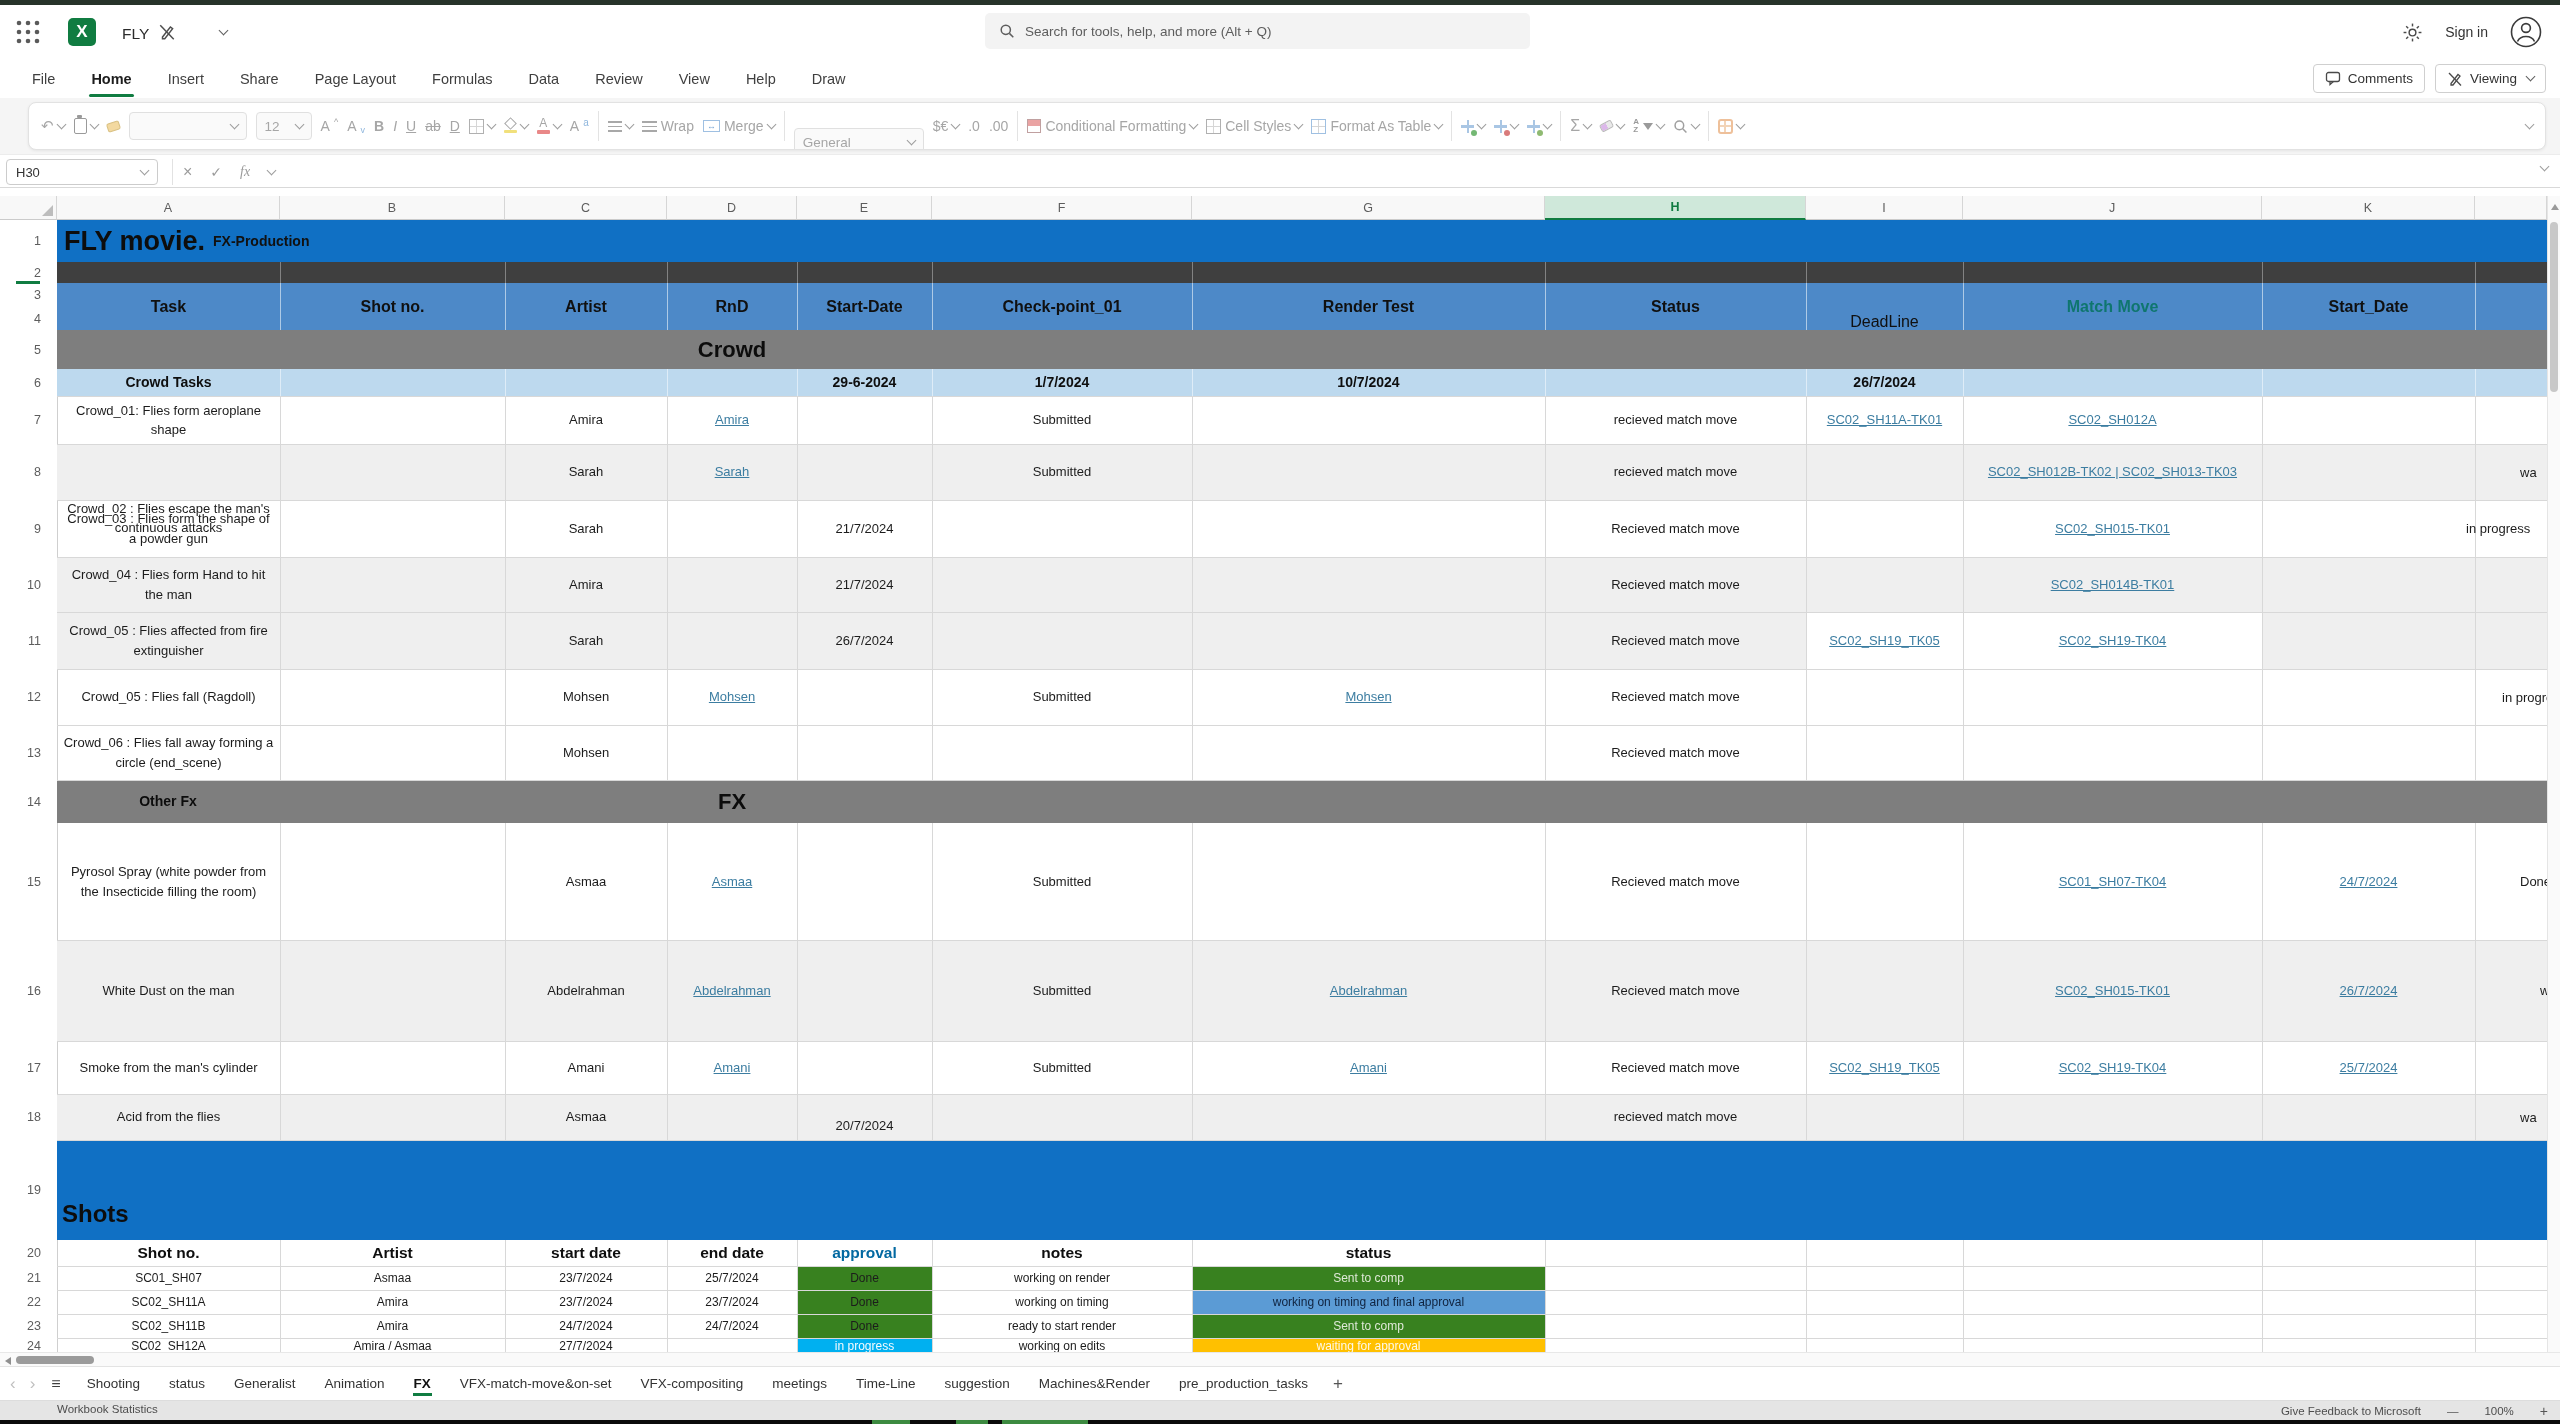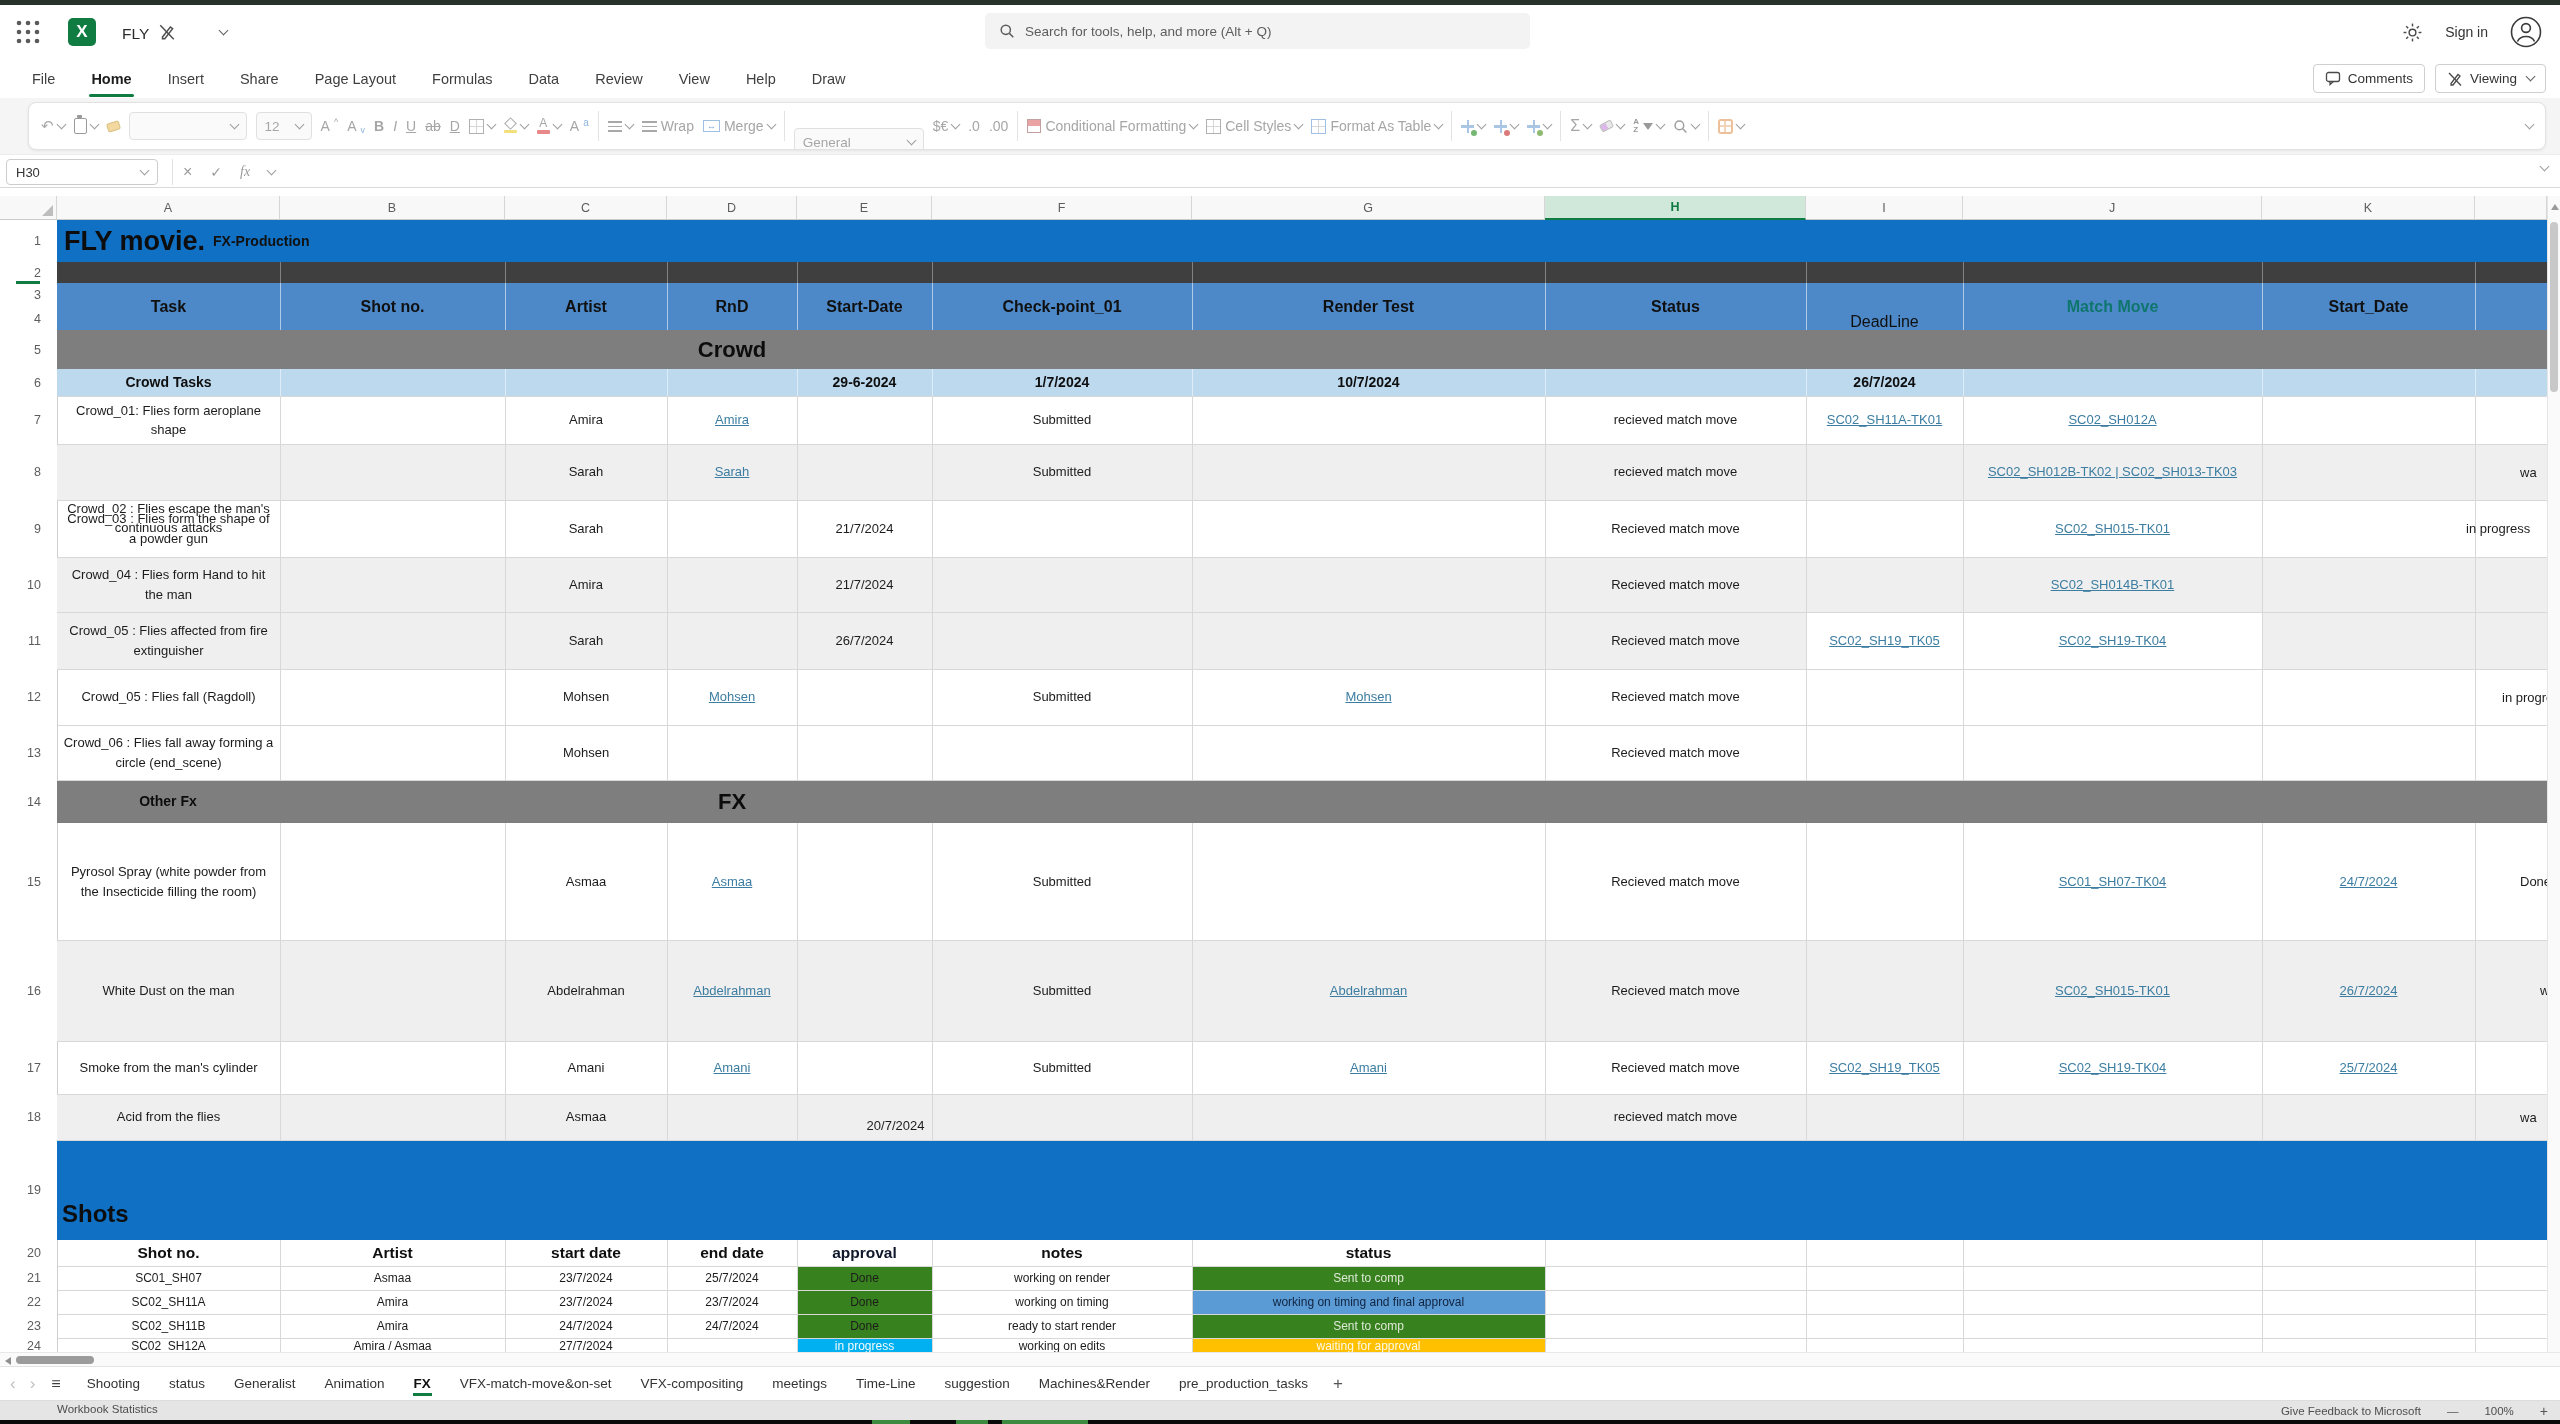--- a/index.html
+++ b/index.html
@@ -363,28 +363,28 @@
       <div class="celltext" style="position: absolute; left: 505px; top: 1041px; width: 162px; height: 53px; font-size: 13px;">Amani</div>
       <div class="celltext link nowrap" style="position: absolute; left: 667px; top: 1041px; width: 130px; height: 53px; font-size: 13px;">Amani</div>
       <div class="celltext" style="position: absolute; left: 932px; top: 1041px; width: 260px; height: 53px; font-size: 13px;">Submitted</div>
       <div class="celltext link nowrap" style="position: absolute; left: 1192px; top: 1041px; width: 353px; height: 53px; font-size: 13px;">Amani</div>
       <div class="celltext" style="position: absolute; left: 1545px; top: 1041px; width: 261px; height: 53px; font-size: 13px;">Recieved match move</div>
       <div class="celltext link nowrap" style="position: absolute; left: 1806px; top: 1041px; width: 157px; height: 53px; font-size: 13px;">SC02_SH19_TK05</div>
       <div class="celltext link nowrap" style="position: absolute; left: 1963px; top: 1041px; width: 299px; height: 53px; font-size: 13px;">SC02_SH19-TK04</div>
       <div class="celltext link nowrap" style="position: absolute; left: 2262px; top: 1041px; width: 213px; height: 53px; font-size: 13px;">25/7/2024</div>
       <div class="celltext" style="position: absolute; left: 57px; top: 1094px; width: 223px; height: 46px; font-size: 13px; padding: 0px 5px;">Acid from the flies</div>
       <div class="celltext" style="position: absolute; left: 505px; top: 1094px; width: 162px; height: 46px; font-size: 13px;">Asmaa</div>
-      <div class="celltext" style="position: absolute; left: 828px; top: 1094px; width: 135px; height: 64px; font-size: 13px;">20/7/2024</div>
+      <div class="celltext" style="position: absolute; left: 797px; top: 1094px; width: 135px; height: 64px; font-size: 13px;">20/7/2024</div>
       <div class="celltext" style="position: absolute; left: 1545px; top: 1094px; width: 261px; height: 46px; font-size: 13px;">recieved match move</div>
       <div class="edgefrag" style="position: absolute; left: 2520px; top: 1094px; width: 27px; height: 46px;">wa</div>
       <div class="celltext" style="position: absolute; left: 57px; top: 1240px; width: 223px; height: 26px; font-size: 15.5px; font-weight: bold; color: rgb(14, 14, 14);">Shot no.</div>
       <div class="celltext" style="position: absolute; left: 280px; top: 1240px; width: 225px; height: 26px; font-size: 15.5px; font-weight: bold; color: rgb(14, 14, 14);">Artist</div>
       <div class="celltext" style="position: absolute; left: 505px; top: 1240px; width: 162px; height: 26px; font-size: 15.5px; font-weight: bold; color: rgb(14, 14, 14);">start date</div>
       <div class="celltext" style="position: absolute; left: 667px; top: 1240px; width: 130px; height: 26px; font-size: 15.5px; font-weight: bold; color: rgb(14, 14, 14);">end date</div>
-      <div class="celltext" style="position: absolute; left: 797px; top: 1240px; width: 135px; height: 26px; font-size: 15.5px; font-weight: bold; color: #0f172a;">approval</div>
+      <div class="celltext" style="position: absolute; left: 797px; top: 1240px; width: 135px; height: 26px; font-size: 15.5px; font-weight: bold; color: #0369a1;">approval</div>
       <div class="celltext" style="position: absolute; left: 932px; top: 1240px; width: 260px; height: 26px; font-size: 15.5px; font-weight: bold; color: rgb(14, 14, 14);">notes</div>
       <div class="celltext" style="position: absolute; left: 1192px; top: 1240px; width: 353px; height: 26px; font-size: 15.5px; font-weight: bold; color: rgb(14, 14, 14);">status</div>
       <div class="celltext" style="position: absolute; left: 57px; top: 1266px; width: 223px; height: 24px; font-size: 12px; padding: 0px 5px;">SC01_SH07</div>
       <div class="celltext" style="position: absolute; left: 280px; top: 1266px; width: 225px; height: 24px; font-size: 12px;">Asmaa</div>
       <div class="celltext" style="position: absolute; left: 505px; top: 1266px; width: 162px; height: 24px; font-size: 12px;">23/7/2024</div>
       <div class="celltext" style="position: absolute; left: 667px; top: 1266px; width: 130px; height: 24px; font-size: 12px;">25/7/2024</div>
       <div class="celltext" style="position: absolute; left: 797px; top: 1266px; width: 135px; height: 24px; font-size: 12px;">Done</div>
       <div class="celltext" style="position: absolute; left: 932px; top: 1266px; width: 260px; height: 24px; font-size: 12px;">working on render</div>
       <div class="celltext" style="position: absolute; left: 1192px; top: 1266px; width: 353px; height: 24px; font-size: 12px; color: rgb(223, 233, 216);">Sent to comp</div>
       <div class="celltext" style="position: absolute; left: 57px; top: 1290px; width: 223px; height: 24px; font-size: 12px; padding: 0px 5px;">SC02_SH11A</div>

